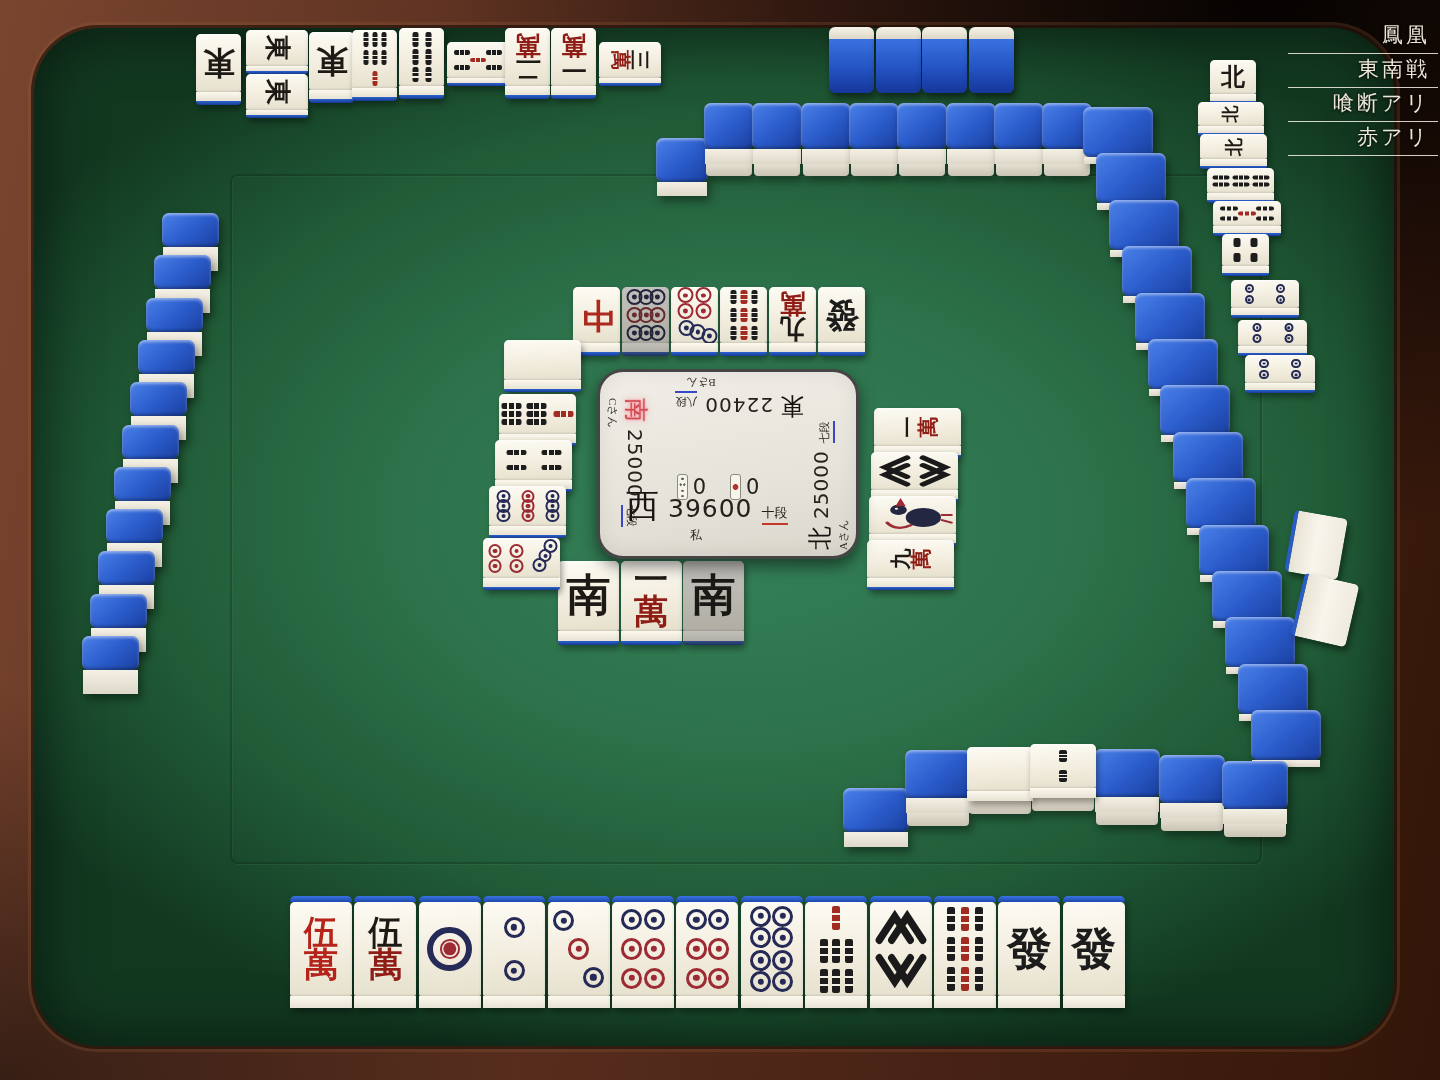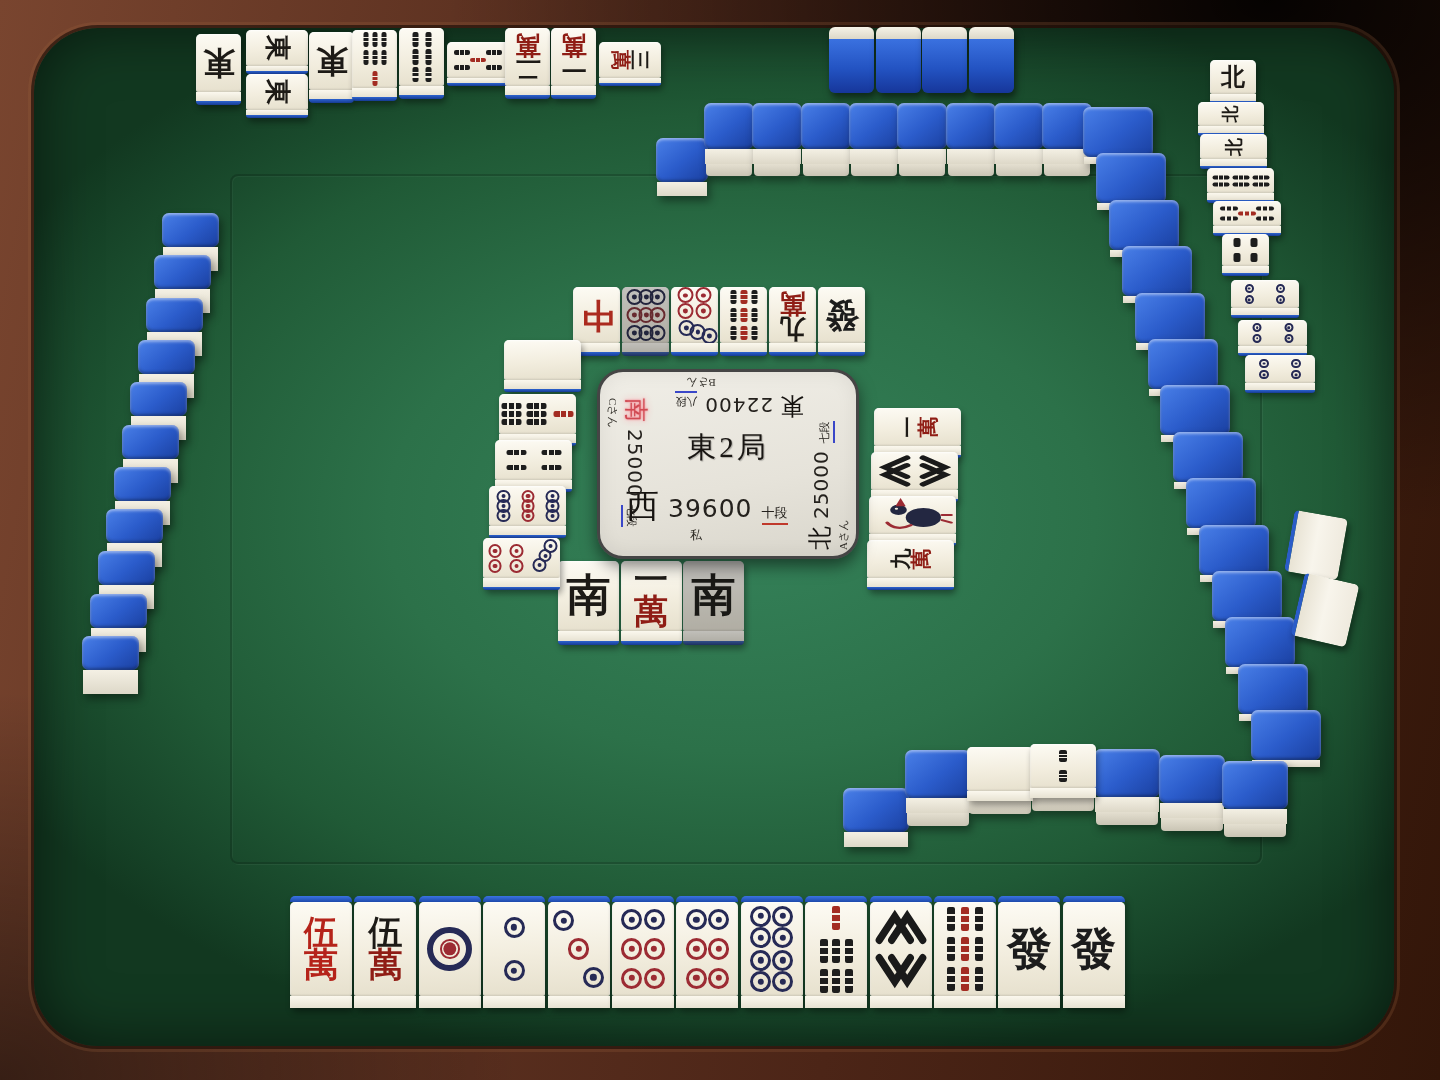--- a/index.html
+++ b/index.html
@@ -87,20 +87,26 @@
   #cp-right{left:204px;top:178px;transform:rotate(-90deg);transform-origin:top left;}
   .turn{color:#cf4a52 !important;text-shadow:0 0 7px rgba(255,150,160,.95),0 0 2px rgba(235,70,90,.9);}
 </style>
 </head>
 <body>
 
 <div id="stage">
   <div id="felt"></div>
   <div id="innerline"></div>
 
+  <div id="roomlabels">
+    <div class="rlabel">鳳凰</div>
+    <div class="rlabel">東南戦</div>
+    <div class="rlabel">喰断アリ</div>
+    <div class="rlabel">赤アリ</div>
+  </div>
 
   <div id="layer-walls">
       <div class="wstack" style="left: 656px; top: 138px; width: 52px; height: 58px;">
         <div class="wtop" style="height: 44px;"></div>
         <div class="wband1" style="top: 44px; height: 14px;"></div>
       </div>
       <div class="wstack" style="left: 704px; top: 103px; width: 50px; height: 73px;">
         <div class="wtop" style="height: 46px;"></div>
         <div class="wband1" style="top: 46px; height: 15px;"></div>
         <div class="wband2" style="top: 61px; height: 12px;"></div>
@@ -849,21 +855,24 @@
               <span class="mm" style="font-size: 21px;">萬</span>
             </div>
           </div>
         </div>
         <div class="tside" style="top: 38px; height: 9px;"></div>
         <div class="tbackbot" style="height: 3px;"></div>
       </div>
     </div>
 
   <div id="center-panel">
-    <div class="cp-round">東2局</div>
+    <div class="cp-counters">
+      <span class="cstick s1000"></span><span class="cnum">0</span>
+      <span class="cstick s100"></span><span class="cnum">0</span>
+    </div>
     <div class="cp-self">
       <div class="row">
         <span class="cp-wind">西</span>
         <span class="cp-score">39600</span>
         <span class="cp-rank red">十段</span>
       </div>
       <div class="cp-name">私</div>
     </div>
     <div class="cp-side" id="cp-top">
       <div class="row">

